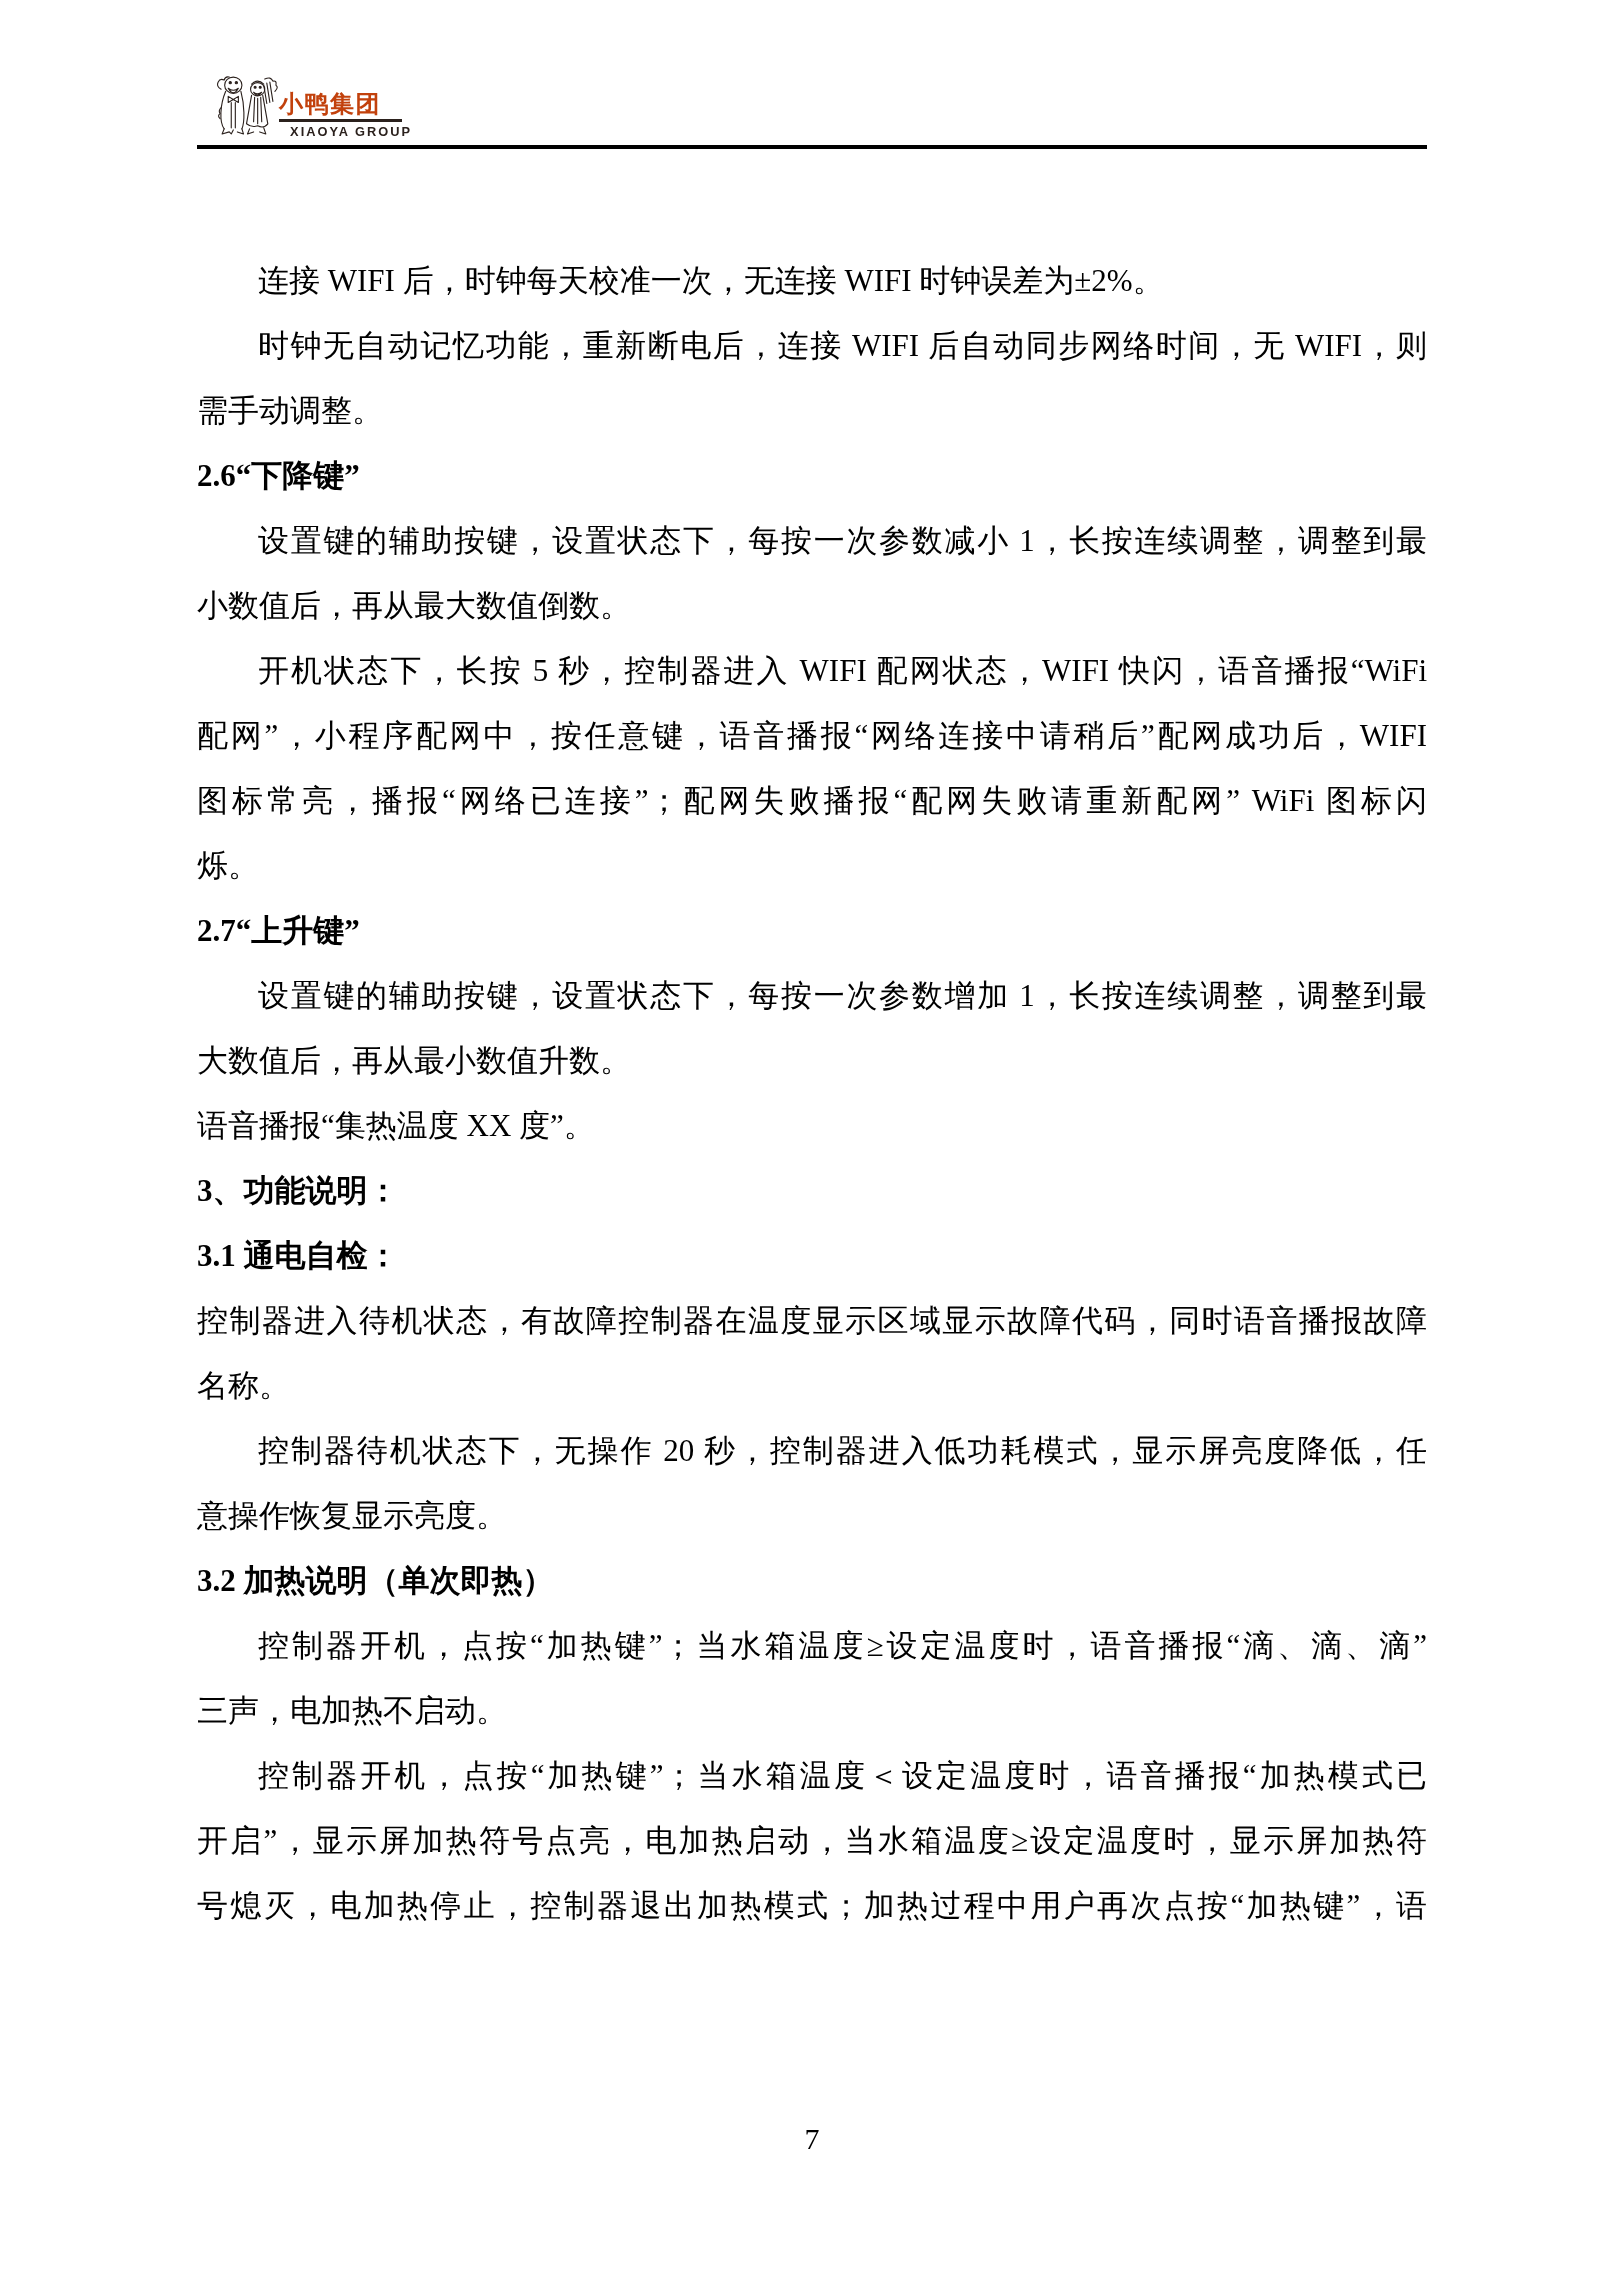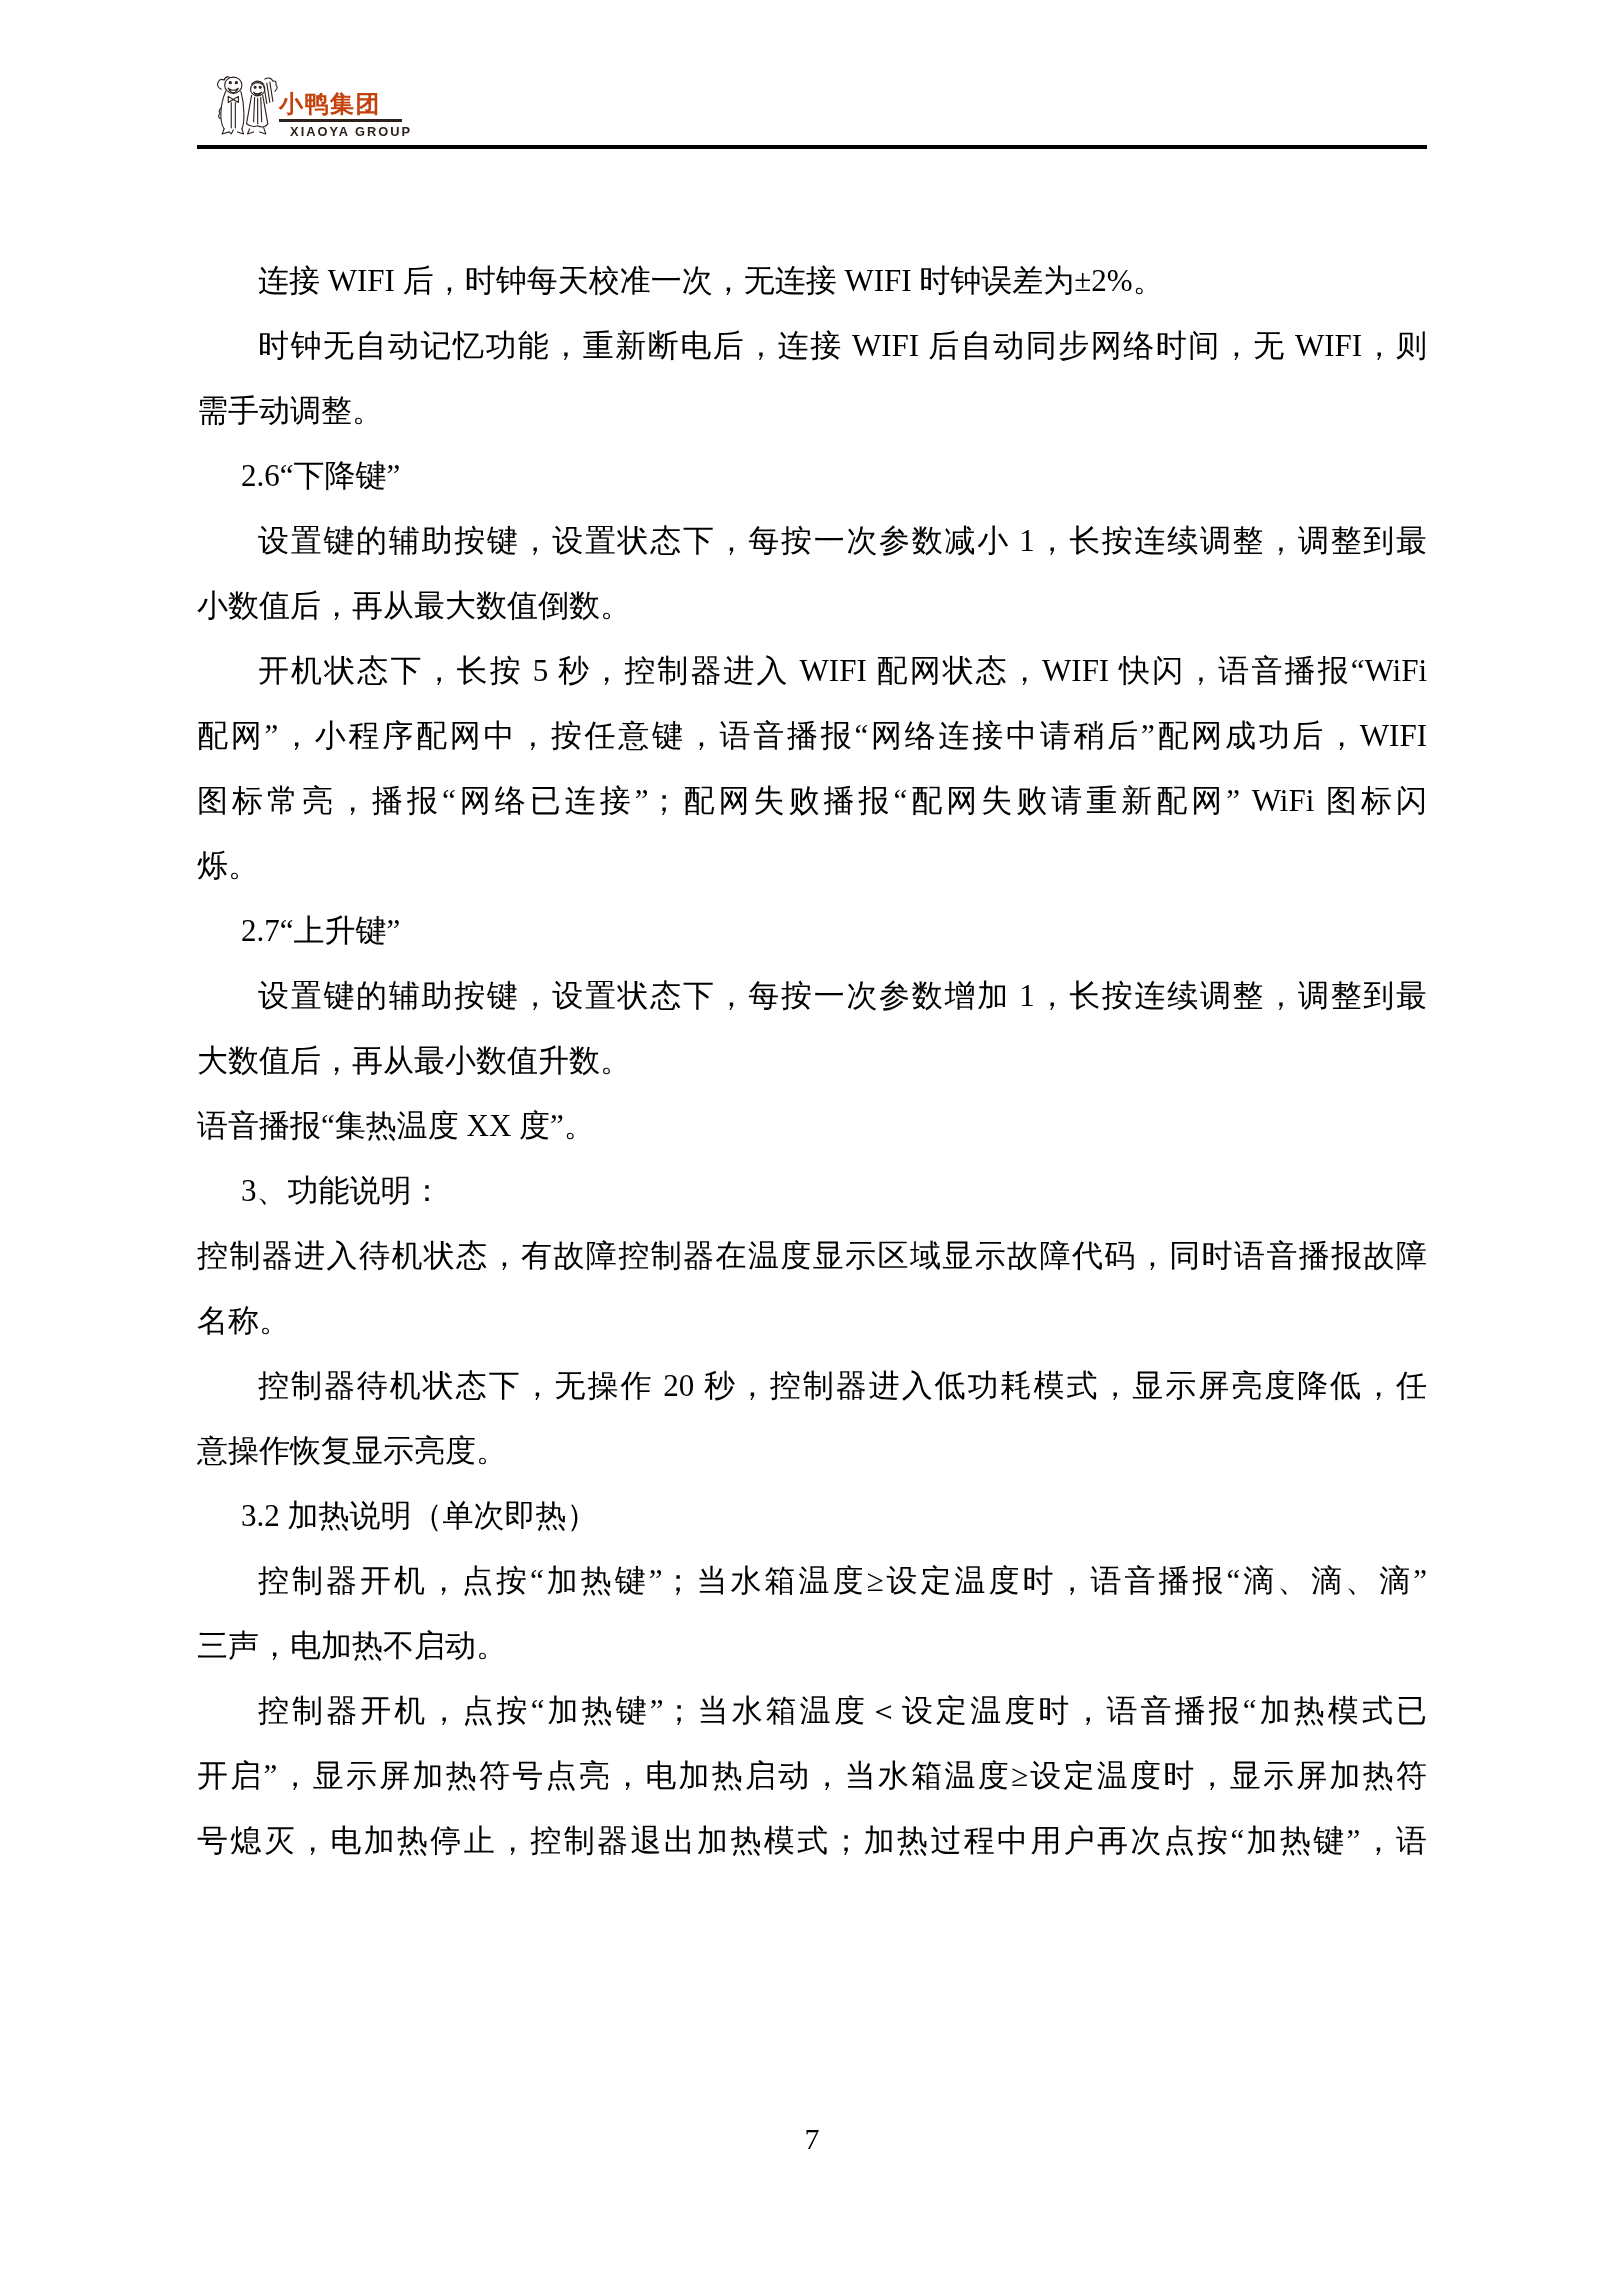--- a/index.html
+++ b/index.html
@@ -73,21 +73,21 @@
   .line {
     height: 65px;
     line-height: 65px;
     font-size: 31px;
     text-align: justify;
     text-justify: inter-character;
     text-align-last: left;
   }
   .line.fill { text-align-last: justify; }
   .line.indent { text-indent: 61px; }
-  .line.heading { font-weight: normal; margin-left: 44px; }
+  .line.heading { font-weight: bold; }
 
   
   .page-num {
     position: absolute;
     left: 197px;
     top: 2116px;
     width: 1230px;
     text-align: center;
     font-size: 30px;
     line-height: 46px;
@@ -142,20 +142,21 @@
   <div class="line">小数值后，再从最大数值倒数。</div>
   <div class="line indent fill">开机状态下，长按 5 秒，控制器进入 WIFI 配网状态，WIFI 快闪，语音播报“WiFi</div>
   <div class="line fill">配网”，小程序配网中，按任意键，语音播报“网络连接中请稍后”配网成功后，WIFI</div>
   <div class="line fill">图标常亮，播报“网络已连接”；配网失败播报“配网失败请重新配网” WiFi 图标闪</div>
   <div class="line">烁。</div>
   <div class="line heading">2.7“上升键”</div>
   <div class="line indent fill">设置键的辅助按键，设置状态下，每按一次参数增加 1，长按连续调整，调整到最</div>
   <div class="line">大数值后，再从最小数值升数。</div>
   <div class="line">语音播报“集热温度 XX 度”。</div>
   <div class="line heading">3、功能说明：</div>
+  <div class="line heading">3.1 通电自检：</div>
   <div class="line fill">控制器进入待机状态，有故障控制器在温度显示区域显示故障代码，同时语音播报故障</div>
   <div class="line">名称。</div>
   <div class="line indent fill">控制器待机状态下，无操作 20 秒，控制器进入低功耗模式，显示屏亮度降低，任</div>
   <div class="line">意操作恢复显示亮度。</div>
   <div class="line heading">3.2 加热说明（单次即热）</div>
   <div class="line indent fill">控制器开机，点按“加热键”；当水箱温度≥设定温度时，语音播报“滴、滴、滴”</div>
   <div class="line">三声，电加热不启动。</div>
   <div class="line indent fill">控制器开机，点按“加热键”；当水箱温度＜设定温度时，语音播报“加热模式已</div>
   <div class="line fill">开启”，显示屏加热符号点亮，电加热启动，当水箱温度≥设定温度时，显示屏加热符</div>
   <div class="line fill">号熄灭，电加热停止，控制器退出加热模式；加热过程中用户再次点按“加热键”，语</div>

